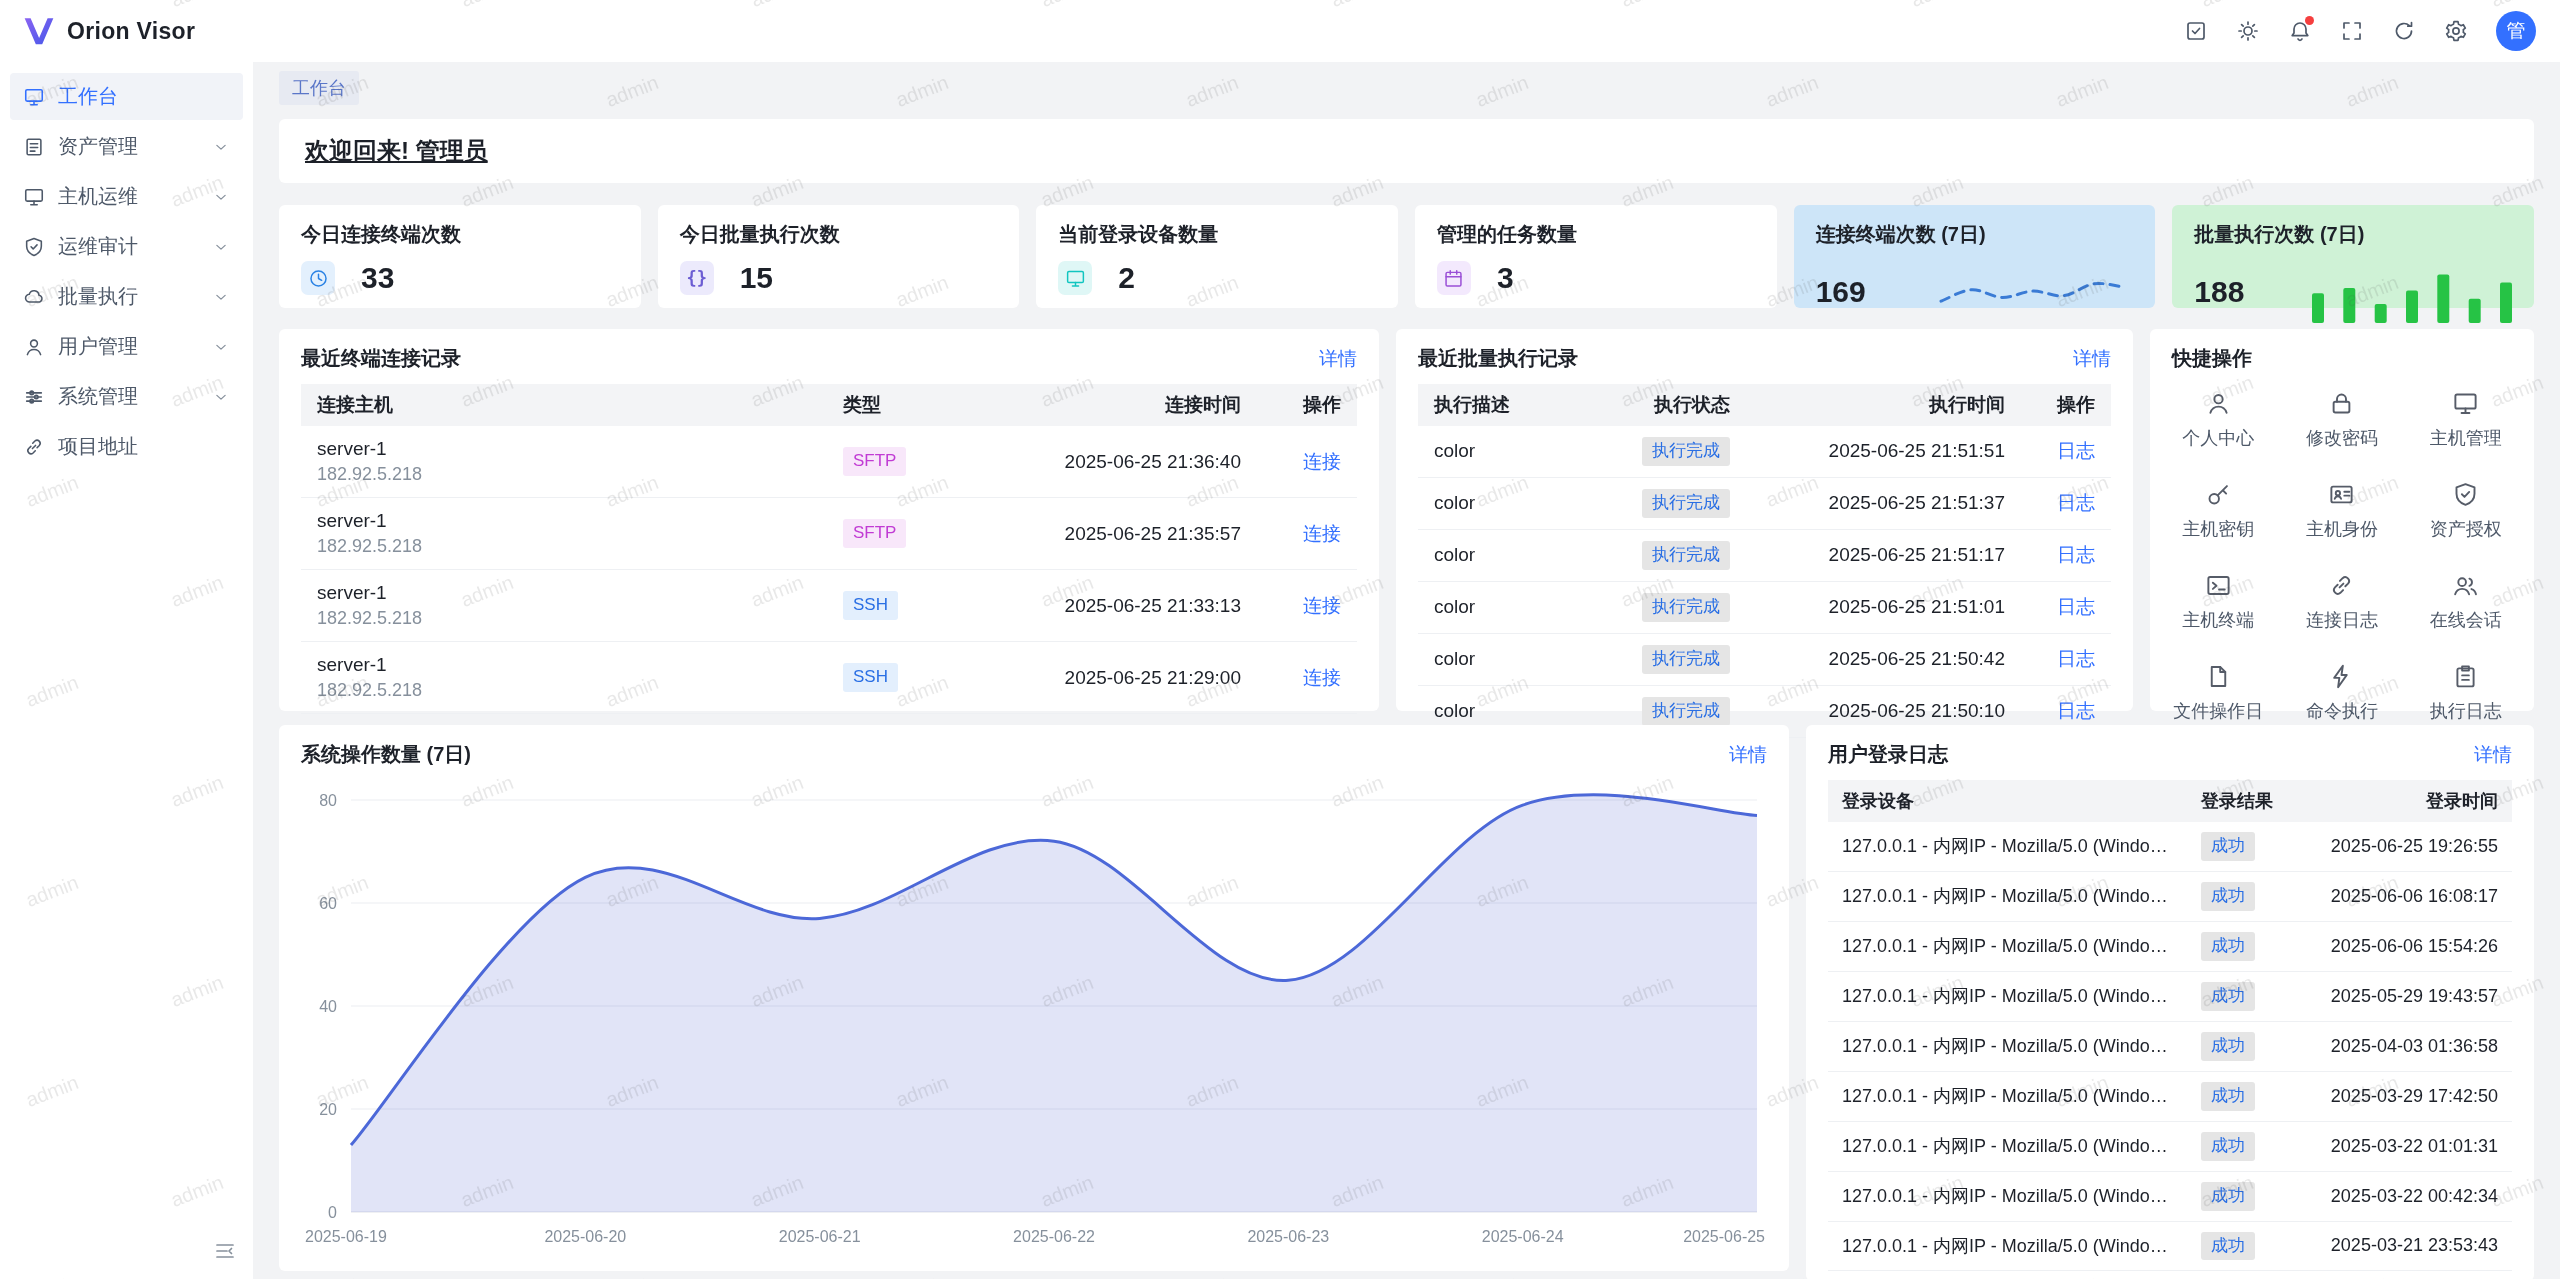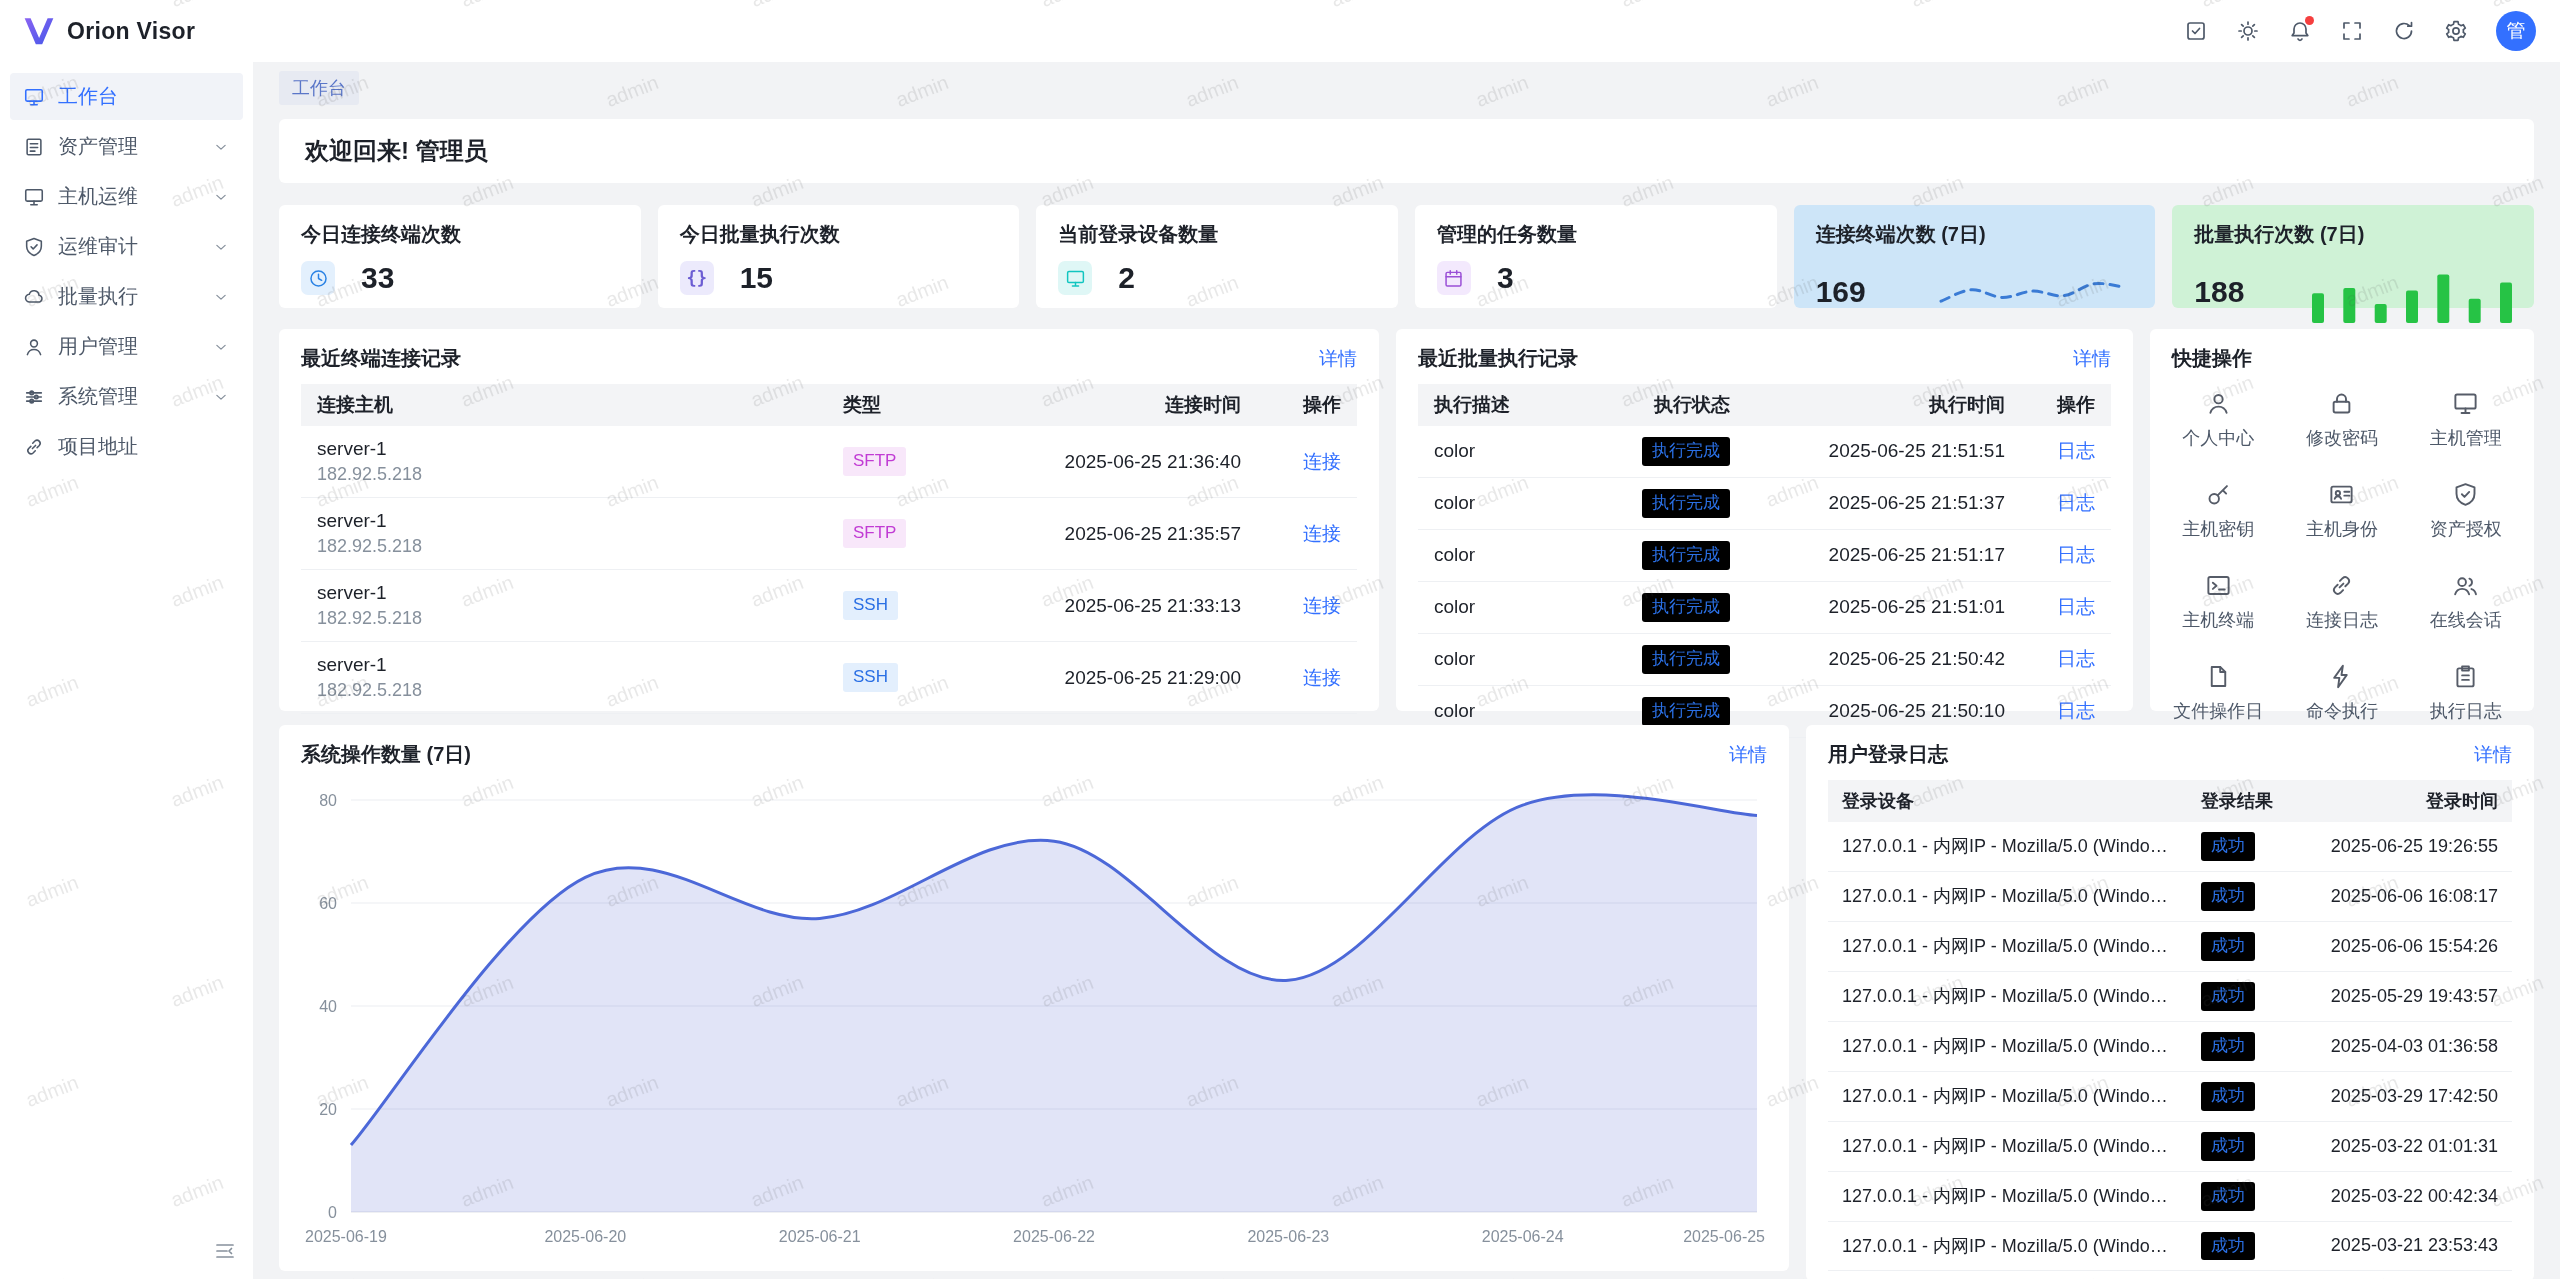--- a/index.html
+++ b/index.html
@@ -41,21 +41,21 @@
   .crumb { background:#e7eaf2; color:#5a76c8; font-size:18px; padding:5px 13px; border-radius:3px; cursor:pointer; }
 
   
   .card { background:#fff; border-radius:6px; }
   .card-pad { padding:16px 22px 10px; }
   .card-head { display:flex; justify-content:space-between; align-items:center; margin-bottom:12px; }
   .card-title { font-size:20px; font-weight:700; }
   .detail { color:#3370ff; font-size:19px; cursor:pointer; }
 
   
-  .welcome { height:64px; display:flex; align-items:center; justify-content:space-between; padding:0 26px; margin-bottom:22px; }
+  .welcome { height:64px; display:flex; align-items:center; justify-content:space-between; padding:0 26px; margin-bottom:22px;text-decoration:underline; }
   .welcome-title { font-size:24px; font-weight:700; }
   .welcome-right { display:flex; align-items:center; gap:16px; }
   .vdiv { width:1px; height:24px; background:#e5e6eb; }
   .lll { color:#4e5969; font-size:19px; }
   .chip { background:#eceafc; color:#7261d9; border-radius:4px; padding:6px 13px; font-size:18px; display:inline-flex; align-items:center; gap:8px; }
   .chip .icn { width:19px; height:19px; }
   .chip-ic { display:flex; }
 
   
   .stats { display:grid; grid-template-columns:repeat(6,1fr); gap:17px; margin-bottom:21px; }
@@ -92,21 +92,21 @@
   .host { font-size:19px; }
   .ip { color:#86909c; font-size:18px; margin-top:4px; }
   .t-batch .w-status { width:185px; } .t-batch .w-time2 { width:275px; } .t-batch .w-op2 { width:90px; }
   .t-login th, .t-login td { font-size:18px; padding-left:14px; padding-right:14px; }
   .t-login td { padding-top:10px; padding-bottom:10px; }
   .t-login .w-result { width:110px; } .t-login .w-time3 { width:215px; }
   .dev { white-space:nowrap; overflow:hidden; text-overflow:ellipsis; }
   .tag { display:inline-block; font-size:17px; padding:3px 10px; border-radius:3px; line-height:1.35; }
   .tag-sftp { background:#f8e7fa; color:#c13bd4; }
   .tag-ssh { background:#e3effd; color:#2a6fe4; }
-  .tag-blue { background:#000000; color:#2a6fe4; }
+  .tag-blue { background:#e5e5e5; color:#2a6fe4; }
   .op { color:#3370ff; font-size:19px; cursor:pointer; }
 
   
   .qa-grid { display:grid; grid-template-columns:repeat(3,1fr); row-gap:30px; column-gap:6px; padding-top:6px;gap:31px; }
   .qa-item { display:flex; flex-direction:column; align-items:center; gap:9px; color:#4e5969; font-size:18px; cursor:pointer; text-align:center; }
   .qicn { width:27px; height:27px; color:#565c68; }
 
   
   .chart-svg { width:1466px; height:468px; display:block; margin-top:4px; }
   .chart-svg text { font-family:"Liberation Sans","DejaVu Sans",sans-serif; }

